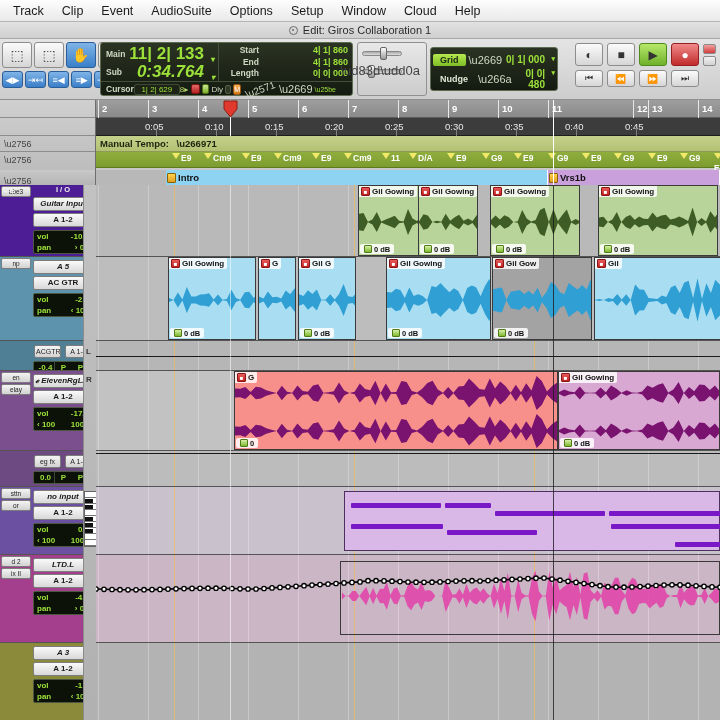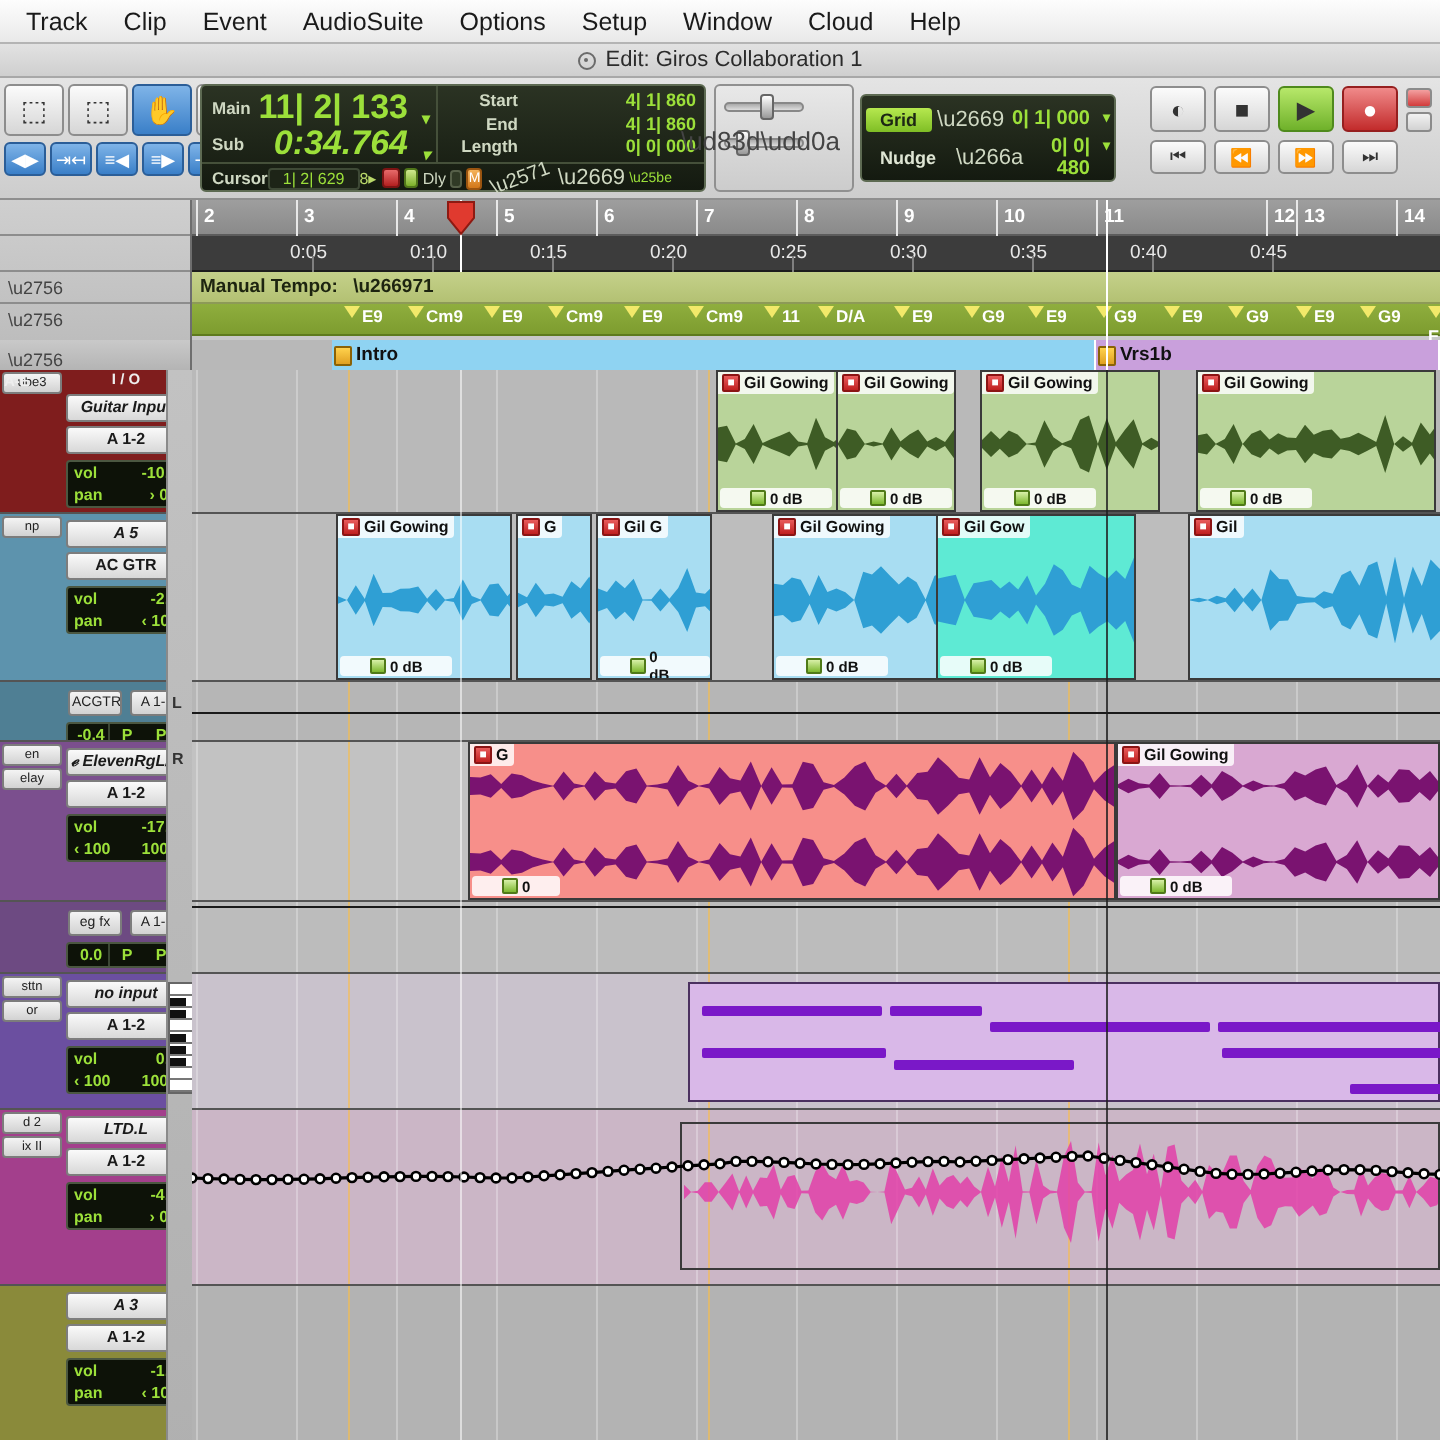--- a/index.html
+++ b/index.html
@@ -167,21 +167,21 @@
   .grid-v.min{ background:rgba(255,190,60,.55);}
 
   .clip{ position:absolute; top:0; bottom:0; border:1px solid #3a3a3a; overflow:hidden;}
   .clip-name{ position:absolute; left:0; top:0; height:11px; display:flex; align-items:center;
      background:rgba(255,255,255,.82); font-size:8px; color:#111; padding-right:3px;
      white-space:nowrap; font-weight:bold; border-bottom-right-radius:2px;}
   .clip-name .lk{ width:9px;height:9px;margin:0 2px; background:linear-gradient(#e85b5b,#c02020);
      border:1px solid #8b1414; border-radius:1px; color:#fff; font-size:6px;
      display:flex;align-items:center;justify-content:center;}
   .clip-db{ position:absolute; left:1px; bottom:1px; height:10px; display:flex; align-items:center;
-     background:rgba(255,255,255,.85); font-size:7.5px; color:#111; padding:0 15px;
+     background:rgba(255,255,255,.85); font-size:7.5px; color:#111; padding:0 4px;
      border-radius:2px; font-weight:bold;}
   .clip-db .hd{ width:8px;height:8px;margin-right:2px; background:linear-gradient(#d8f0a8,#7db82e);
      border:1px solid #4f7a18; border-radius:1px;}
   .wave{ position:absolute; left:0; right:0; }
 
   .midi-clip{ position:absolute; border:1px solid #4b3060; background:#d9b8e8; }
   .midi-note{ position:absolute; height:5px; background:#7a18c8; border-radius:1px;}
 
   .playhead{ position:absolute; top:0; bottom:0; width:1px; background:#fff; z-index:40;}
   .edit-cursor{ position:absolute; top:0; bottom:0; width:1px; background:#1a1a1a; z-index:38;}
@@ -411,21 +411,21 @@
       <div style="position: absolute; top: 0px; left: 452px; height: 15px;">
         <div class="mk-flag"></div>
         <div class="mk-lbl">Vrs1b</div>
       </div>
     </div>
   <div style="position:absolute;left:553px;top:0;width:1px;height:15px;background:#fff;z-index:30;"></div>
 </div>
 
 <div class="edit">
   <div class="hdrcol" id="track-headers">
-      <div class="track-hdr" style="top: 0px; height: 72px; background: #7f1d1d;">
+      <div class="track-hdr" style="top: 0px; height: 72px; background: #4c1d95;">
         <div class="th-left">
           <div class="th-pill">ube3</div>
         </div>
         <div class="th-right">
           <div style="font-size:7.5px;color:#eee;text-align:center;font-weight:bold;">I / O</div>
           <div class="io-name">Guitar Input</div>
           <div class="io-sel">A 1-2<span class="gr"></span></div>
           <div class="vp">
             <div class="vp-row">
               <span class="k">vol</span>
@@ -672,21 +672,21 @@
           <div class="clip-name"><span class="lk">■</span>Gil G</div>
           <div class="clip-db"><span class="hd"></span>0 dB</div>
         </div>
         <div class="clip" style="left: 290px; width: 105px; background: rgb(168, 221, 242);">
           <svg class="wave" style="top:2px;height:80px" width="624" height="80" preserveAspectRatio="none" viewBox="0 0 624 80">
             <path d="M0.0,31.9 L4.5,32.5 L8.9,28.8 L13.4,29.9 L17.8,38.1 L22.3,27.5 L26.7,36.0 L31.2,34.3 L35.7,36.1 L40.1,40.0 L44.6,25.9 L49.0,27.2 L53.5,23.1 L57.9,27.7 L62.4,32.3 L66.9,28.3 L71.3,31.1 L75.8,39.7 L80.2,28.0 L84.7,25.5 L89.1,27.3 L93.6,36.2 L98.1,25.8 L102.5,18.7 L107.0,40.0 L111.4,19.9 L115.9,38.2 L120.3,38.8 L124.8,27.0 L129.3,20.8 L133.7,38.4 L138.2,32.6 L142.6,35.6 L147.1,30.9 L151.5,25.3 L156.0,39.7 L160.5,29.0 L164.9,21.5 L169.4,32.1 L173.8,22.0 L178.3,38.8 L182.7,14.4 L187.2,30.5 L191.7,37.9 L196.1,14.9 L200.6,37.6 L205.0,34.1 L209.5,19.3 L213.9,35.5 L218.4,39.8 L222.9,8.7 L227.3,37.6 L231.8,22.9 L236.2,10.0 L240.7,34.7 L245.1,23.0 L249.6,39.3 L254.1,39.4 L258.5,31.3 L263.0,17.0 L267.4,12.5 L271.9,32.6 L276.3,28.8 L280.8,38.0 L285.3,8.7 L289.7,24.1 L294.2,34.1 L298.6,27.0 L303.1,25.9 L307.5,16.1 L312.0,25.7 L316.5,17.4 L320.9,6.5 L325.4,29.6 L329.8,23.4 L334.3,34.4 L338.7,23.3 L343.2,25.6 L347.7,37.3 L352.1,28.7 L356.6,39.9 L361.0,39.7 L365.5,29.9 L369.9,32.7 L374.4,35.4 L378.9,9.0 L383.3,39.4 L387.8,34.5 L392.2,32.3 L396.7,29.0 L401.1,26.4 L405.6,37.5 L410.1,39.0 L414.5,30.2 L419.0,19.6 L423.4,35.6 L427.9,32.0 L432.3,28.8 L436.8,30.9 L441.3,17.2 L445.7,15.0 L450.2,39.6 L454.6,38.4 L459.1,35.7 L463.5,31.0 L468.0,22.0 L472.5,38.7 L476.9,38.4 L481.4,39.3 L485.8,20.1 L490.3,31.4 L494.7,29.9 L499.2,21.9 L503.7,18.6 L508.1,29.9 L512.6,32.5 L517.0,22.6 L521.5,30.7 L525.9,37.3 L530.4,28.6 L534.9,20.4 L539.3,31.6 L543.8,24.8 L548.2,39.2 L552.7,26.1 L557.1,28.3 L561.6,33.3 L566.1,35.6 L570.5,27.4 L575.0,33.2 L579.4,28.6 L583.9,35.2 L588.3,32.1 L592.8,37.1 L597.3,39.5 L601.7,38.8 L606.2,34.9 L610.6,39.1 L615.1,33.5 L619.5,32.4 L624.0,39.8 L624.0,40.2 L619.5,47.6 L615.1,46.5 L610.6,40.9 L606.2,45.1 L601.7,41.2 L597.3,40.5 L592.8,42.9 L588.3,47.9 L583.9,44.8 L579.4,51.4 L575.0,46.8 L570.5,52.6 L566.1,44.4 L561.6,46.7 L557.1,51.7 L552.7,53.9 L548.2,40.8 L543.8,55.2 L539.3,48.4 L534.9,59.6 L530.4,51.4 L525.9,42.7 L521.5,49.3 L517.0,57.4 L512.6,47.5 L508.1,50.1 L503.7,61.4 L499.2,58.1 L494.7,50.1 L490.3,48.6 L485.8,59.9 L481.4,40.7 L476.9,41.6 L472.5,41.3 L468.0,58.0 L463.5,49.0 L459.1,44.3 L454.6,41.6 L450.2,40.4 L445.7,65.0 L441.3,62.8 L436.8,49.1 L432.3,51.2 L427.9,48.0 L423.4,44.4 L419.0,60.4 L414.5,49.8 L410.1,41.0 L405.6,42.5 L401.1,53.6 L396.7,51.0 L392.2,47.7 L387.8,45.5 L383.3,40.6 L378.9,71.0 L374.4,44.6 L369.9,47.3 L365.5,50.1 L361.0,40.3 L356.6,40.1 L352.1,51.3 L347.7,42.7 L343.2,54.4 L338.7,56.7 L334.3,45.6 L329.8,56.6 L325.4,50.4 L320.9,73.5 L316.5,62.6 L312.0,54.3 L307.5,63.9 L303.1,54.1 L298.6,53.0 L294.2,45.9 L289.7,55.9 L285.3,71.3 L280.8,42.0 L276.3,51.2 L271.9,47.4 L267.4,67.5 L263.0,63.0 L258.5,48.7 L254.1,40.6 L249.6,40.7 L245.1,57.0 L240.7,45.3 L236.2,70.0 L231.8,57.1 L227.3,42.4 L222.9,71.3 L218.4,40.2 L213.9,44.5 L209.5,60.7 L205.0,45.9 L200.6,42.4 L196.1,65.1 L191.7,42.1 L187.2,49.5 L182.7,65.6 L178.3,41.2 L173.8,58.0 L169.4,47.9 L164.9,58.5 L160.5,51.0 L156.0,40.3 L151.5,54.7 L147.1,49.1 L142.6,44.4 L138.2,47.4 L133.7,41.6 L129.3,59.2 L124.8,53.0 L120.3,41.2 L115.9,41.8 L111.4,60.1 L107.0,40.0 L102.5,61.3 L98.1,54.2 L93.6,43.8 L89.1,52.7 L84.7,54.5 L80.2,52.0 L75.8,40.3 L71.3,48.9 L66.9,51.7 L62.4,47.7 L57.9,52.3 L53.5,56.9 L49.0,52.8 L44.6,54.1 L40.1,40.0 L35.7,43.9 L31.2,45.7 L26.7,44.0 L22.3,52.5 L17.8,41.9 L13.4,50.1 L8.9,51.2 L4.5,47.5 L0.0,48.1 Z" fill="#2f9fd4"></path>
           </svg>
           <div class="clip-name"><span class="lk">■</span>Gil Gowing</div>
           <div class="clip-db"><span class="hd"></span>0 dB</div>
         </div>
-        <div class="clip" style="left: 372px; width: 100px; background: #5eead4;">
+        <div class="clip" style="left: 396px; width: 100px; background: #a3a3a3;">
           <svg class="wave" style="top:2px;height:80px" width="624" height="80" preserveAspectRatio="none" viewBox="0 0 624 80">
             <path d="M0.0,29.2 L4.5,28.2 L8.9,27.4 L13.4,39.8 L17.8,31.6 L22.3,30.9 L26.7,30.0 L31.2,34.2 L35.7,30.8 L40.1,34.8 L44.6,27.7 L49.0,37.7 L53.5,31.9 L57.9,22.1 L62.4,25.1 L66.9,32.3 L71.3,34.3 L75.8,22.9 L80.2,26.6 L84.7,29.4 L89.1,25.1 L93.6,29.5 L98.1,18.5 L102.5,18.5 L107.0,30.4 L111.4,21.6 L115.9,22.3 L120.3,39.9 L124.8,25.7 L129.3,22.5 L133.7,34.6 L138.2,16.3 L142.6,36.3 L147.1,39.6 L151.5,13.7 L156.0,23.4 L160.5,30.7 L164.9,37.0 L169.4,29.8 L173.8,39.2 L178.3,38.7 L182.7,39.3 L187.2,36.0 L191.7,39.3 L196.1,16.3 L200.6,31.0 L205.0,29.5 L209.5,36.9 L213.9,39.6 L218.4,17.3 L222.9,24.8 L227.3,30.0 L231.8,31.8 L236.2,30.3 L240.7,38.3 L245.1,19.2 L249.6,38.0 L254.1,29.3 L258.5,37.0 L263.0,38.5 L267.4,11.4 L271.9,36.6 L276.3,16.1 L280.8,15.3 L285.3,36.8 L289.7,25.6 L294.2,22.8 L298.6,24.9 L303.1,12.1 L307.5,15.5 L312.0,17.2 L316.5,38.7 L320.9,19.7 L325.4,37.8 L329.8,19.6 L334.3,16.5 L338.7,37.1 L343.2,39.0 L347.7,30.5 L352.1,35.0 L356.6,22.2 L361.0,39.1 L365.5,13.9 L369.9,14.4 L374.4,38.0 L378.9,35.0 L383.3,39.6 L387.8,39.5 L392.2,39.7 L396.7,21.8 L401.1,37.3 L405.6,28.8 L410.1,37.4 L414.5,39.9 L419.0,38.8 L423.4,10.2 L427.9,14.0 L432.3,35.9 L436.8,31.4 L441.3,35.7 L445.7,32.9 L450.2,39.8 L454.6,27.4 L459.1,15.1 L463.5,38.7 L468.0,37.3 L472.5,37.1 L476.9,38.0 L481.4,27.9 L485.8,22.4 L490.3,28.6 L494.7,38.6 L499.2,16.9 L503.7,23.5 L508.1,36.7 L512.6,38.4 L517.0,38.7 L521.5,34.5 L525.9,21.8 L530.4,39.0 L534.9,20.3 L539.3,33.8 L543.8,39.0 L548.2,36.7 L552.7,36.3 L557.1,31.5 L561.6,23.3 L566.1,23.0 L570.5,24.7 L575.0,38.5 L579.4,30.5 L583.9,34.6 L588.3,33.4 L592.8,40.0 L597.3,30.1 L601.7,36.1 L606.2,38.3 L610.6,39.3 L615.1,38.9 L619.5,29.2 L624.0,39.8 L624.0,40.2 L619.5,50.8 L615.1,41.1 L610.6,40.7 L606.2,41.7 L601.7,43.9 L597.3,49.9 L592.8,40.0 L588.3,46.6 L583.9,45.4 L579.4,49.5 L575.0,41.5 L570.5,55.3 L566.1,57.0 L561.6,56.7 L557.1,48.5 L552.7,43.7 L548.2,43.3 L543.8,41.0 L539.3,46.2 L534.9,59.7 L530.4,41.0 L525.9,58.2 L521.5,45.5 L517.0,41.3 L512.6,41.6 L508.1,43.3 L503.7,56.5 L499.2,63.1 L494.7,41.4 L490.3,51.4 L485.8,57.6 L481.4,52.1 L476.9,42.0 L472.5,42.9 L468.0,42.7 L463.5,41.3 L459.1,64.9 L454.6,52.6 L450.2,40.2 L445.7,47.1 L441.3,44.3 L436.8,48.6 L432.3,44.1 L427.9,66.0 L423.4,69.8 L419.0,41.2 L414.5,40.1 L410.1,42.6 L405.6,51.2 L401.1,42.7 L396.7,58.2 L392.2,40.3 L387.8,40.5 L383.3,40.4 L378.9,45.0 L374.4,42.0 L369.9,65.6 L365.5,66.1 L361.0,40.9 L356.6,57.8 L352.1,45.0 L347.7,49.5 L343.2,41.0 L338.7,42.9 L334.3,63.5 L329.8,60.4 L325.4,42.2 L320.9,60.3 L316.5,41.3 L312.0,62.8 L307.5,64.5 L303.1,67.9 L298.6,55.1 L294.2,57.2 L289.7,54.4 L285.3,43.2 L280.8,64.7 L276.3,63.9 L271.9,43.4 L267.4,68.6 L263.0,41.5 L258.5,43.0 L254.1,50.7 L249.6,42.0 L245.1,60.8 L240.7,41.7 L236.2,49.7 L231.8,48.2 L227.3,50.0 L222.9,55.2 L218.4,62.7 L213.9,40.4 L209.5,43.1 L205.0,50.5 L200.6,49.0 L196.1,63.7 L191.7,40.7 L187.2,44.0 L182.7,40.7 L178.3,41.3 L173.8,40.8 L169.4,50.2 L164.9,43.0 L160.5,49.3 L156.0,56.6 L151.5,66.3 L147.1,40.4 L142.6,43.7 L138.2,63.7 L133.7,45.4 L129.3,57.5 L124.8,54.3 L120.3,40.1 L115.9,57.7 L111.4,58.4 L107.0,49.6 L102.5,61.5 L98.1,61.5 L93.6,50.5 L89.1,54.9 L84.7,50.6 L80.2,53.4 L75.8,57.1 L71.3,45.7 L66.9,47.7 L62.4,54.9 L57.9,57.9 L53.5,48.1 L49.0,42.3 L44.6,52.3 L40.1,45.2 L35.7,49.2 L31.2,45.8 L26.7,50.0 L22.3,49.1 L17.8,48.4 L13.4,40.2 L8.9,52.6 L4.5,51.8 L0.0,50.8 Z" fill="#2f9fd4"></path>
           </svg>
           <div class="clip-name"><span class="lk">■</span>Gil Gow</div>
           <div class="clip-db"><span class="hd"></span>0 dB</div>
         </div>
         <div class="clip" style="left: 498px; width: 130px; background: rgb(168, 221, 242);">
           <svg class="wave" style="top:2px;height:80px" width="624" height="80" preserveAspectRatio="none" viewBox="0 0 624 80">
             <path d="M0.0,39.7 L4.5,38.9 L8.9,39.9 L13.4,37.9 L17.8,39.1 L22.3,33.9 L26.7,39.4 L31.2,34.2 L35.7,40.0 L40.1,24.6 L44.6,29.5 L49.0,29.7 L53.5,38.0 L57.9,38.6 L62.4,38.9 L66.9,35.6 L71.3,36.9 L75.8,27.5 L80.2,25.2 L84.7,32.9 L89.1,22.8 L93.6,20.7 L98.1,38.2 L102.5,18.3 L107.0,38.9 L111.4,23.2 L115.9,33.0 L120.3,19.7 L124.8,24.4 L129.3,24.1 L133.7,29.3 L138.2,33.1 L142.6,36.9 L147.1,27.4 L151.5,36.3 L156.0,33.5 L160.5,32.3 L164.9,23.5 L169.4,27.2 L173.8,31.7 L178.3,38.6 L182.7,36.2 L187.2,39.4 L191.7,10.6 L196.1,17.6 L200.6,21.6 L205.0,24.0 L209.5,22.9 L213.9,17.3 L218.4,26.5 L222.9,36.1 L227.3,19.1 L231.8,38.0 L236.2,8.6 L240.7,8.0 L245.1,15.2 L249.6,36.3 L254.1,11.8 L258.5,40.0 L263.0,29.3 L267.4,10.2 L271.9,39.3 L276.3,38.9 L280.8,29.4 L285.3,28.9 L289.7,27.1 L294.2,7.5 L298.6,22.7 L303.1,37.5 L307.5,14.9 L312.0,7.2 L316.5,29.5 L320.9,30.3 L325.4,12.2 L329.8,15.5 L334.3,35.7 L338.7,17.1 L343.2,24.0 L347.7,20.9 L352.1,39.1 L356.6,34.5 L361.0,38.2 L365.5,36.4 L369.9,34.6 L374.4,39.7 L378.9,23.8 L383.3,39.8 L387.8,17.1 L392.2,21.7 L396.7,13.4 L401.1,16.2 L405.6,16.1 L410.1,35.4 L414.5,27.8 L419.0,30.4 L423.4,23.6 L427.9,33.3 L432.3,39.8 L436.8,31.9 L441.3,21.7 L445.7,14.7 L450.2,40.0 L454.6,39.8 L459.1,29.2 L463.5,20.6 L468.0,24.5 L472.5,35.1 L476.9,37.5 L481.4,38.9 L485.8,24.7 L490.3,25.5 L494.7,23.8 L499.2,39.4 L503.7,27.8 L508.1,16.4 L512.6,20.8 L517.0,32.8 L521.5,37.5 L525.9,32.6 L530.4,29.9 L534.9,20.3 L539.3,35.7 L543.8,33.7 L548.2,33.1 L552.7,23.5 L557.1,34.3 L561.6,36.5 L566.1,33.8 L570.5,40.0 L575.0,26.1 L579.4,32.2 L583.9,34.1 L588.3,34.6 L592.8,32.4 L597.3,36.1 L601.7,32.4 L606.2,40.0 L610.6,39.4 L615.1,31.4 L619.5,39.7 L624.0,39.8 L624.0,40.2 L619.5,40.3 L615.1,48.6 L610.6,40.6 L606.2,40.0 L601.7,47.6 L597.3,43.9 L592.8,47.6 L588.3,45.4 L583.9,45.9 L579.4,47.8 L575.0,53.9 L570.5,40.0 L566.1,46.2 L561.6,43.5 L557.1,45.7 L552.7,56.5 L548.2,46.9 L543.8,46.3 L539.3,44.3 L534.9,59.7 L530.4,50.1 L525.9,47.4 L521.5,42.5 L517.0,47.2 L512.6,59.2 L508.1,63.6 L503.7,52.2 L499.2,40.6 L494.7,56.2 L490.3,54.5 L485.8,55.3 L481.4,41.1 L476.9,42.5 L472.5,44.9 L468.0,55.5 L463.5,59.4 L459.1,50.8 L454.6,40.2 L450.2,40.0 L445.7,65.3 L441.3,58.3 L436.8,48.1 L432.3,40.2 L427.9,46.7 L423.4,56.4 L419.0,49.6 L414.5,52.2 L410.1,44.6 L405.6,63.9 L401.1,63.8 L396.7,66.6 L392.2,58.3 L387.8,62.9 L383.3,40.2 L378.9,56.2 L374.4,40.3 L369.9,45.4 L365.5,43.6 L361.0,41.8 L356.6,45.5 L352.1,40.9 L347.7,59.1 L343.2,56.0 L338.7,62.9 L334.3,44.3 L329.8,64.5 L325.4,67.8 L320.9,49.7 L316.5,50.5 L312.0,72.8 L307.5,65.1 L303.1,42.5 L298.6,57.3 L294.2,72.5 L289.7,52.9 L285.3,51.1 L280.8,50.6 L276.3,41.1 L271.9,40.7 L267.4,69.8 L263.0,50.7 L258.5,40.0 L254.1,68.2 L249.6,43.7 L245.1,64.8 L240.7,72.0 L236.2,71.4 L231.8,42.0 L227.3,60.9 L222.9,43.9 L218.4,53.5 L213.9,62.7 L209.5,57.1 L205.0,56.0 L200.6,58.4 L196.1,62.4 L191.7,69.4 L187.2,40.6 L182.7,43.8 L178.3,41.4 L173.8,48.3 L169.4,52.8 L164.9,56.5 L160.5,47.7 L156.0,46.5 L151.5,43.7 L147.1,52.6 L142.6,43.1 L138.2,46.9 L133.7,50.7 L129.3,55.9 L124.8,55.6 L120.3,60.3 L115.9,47.0 L111.4,56.8 L107.0,41.1 L102.5,61.7 L98.1,41.8 L93.6,59.3 L89.1,57.2 L84.7,47.1 L80.2,54.8 L75.8,52.5 L71.3,43.1 L66.9,44.4 L62.4,41.1 L57.9,41.4 L53.5,42.0 L49.0,50.3 L44.6,50.5 L40.1,55.4 L35.7,40.0 L31.2,45.8 L26.7,40.6 L22.3,46.1 L17.8,40.9 L13.4,42.1 L8.9,40.1 L4.5,41.1 L0.0,40.3 Z" fill="#2f9fd4"></path>
           </svg>

